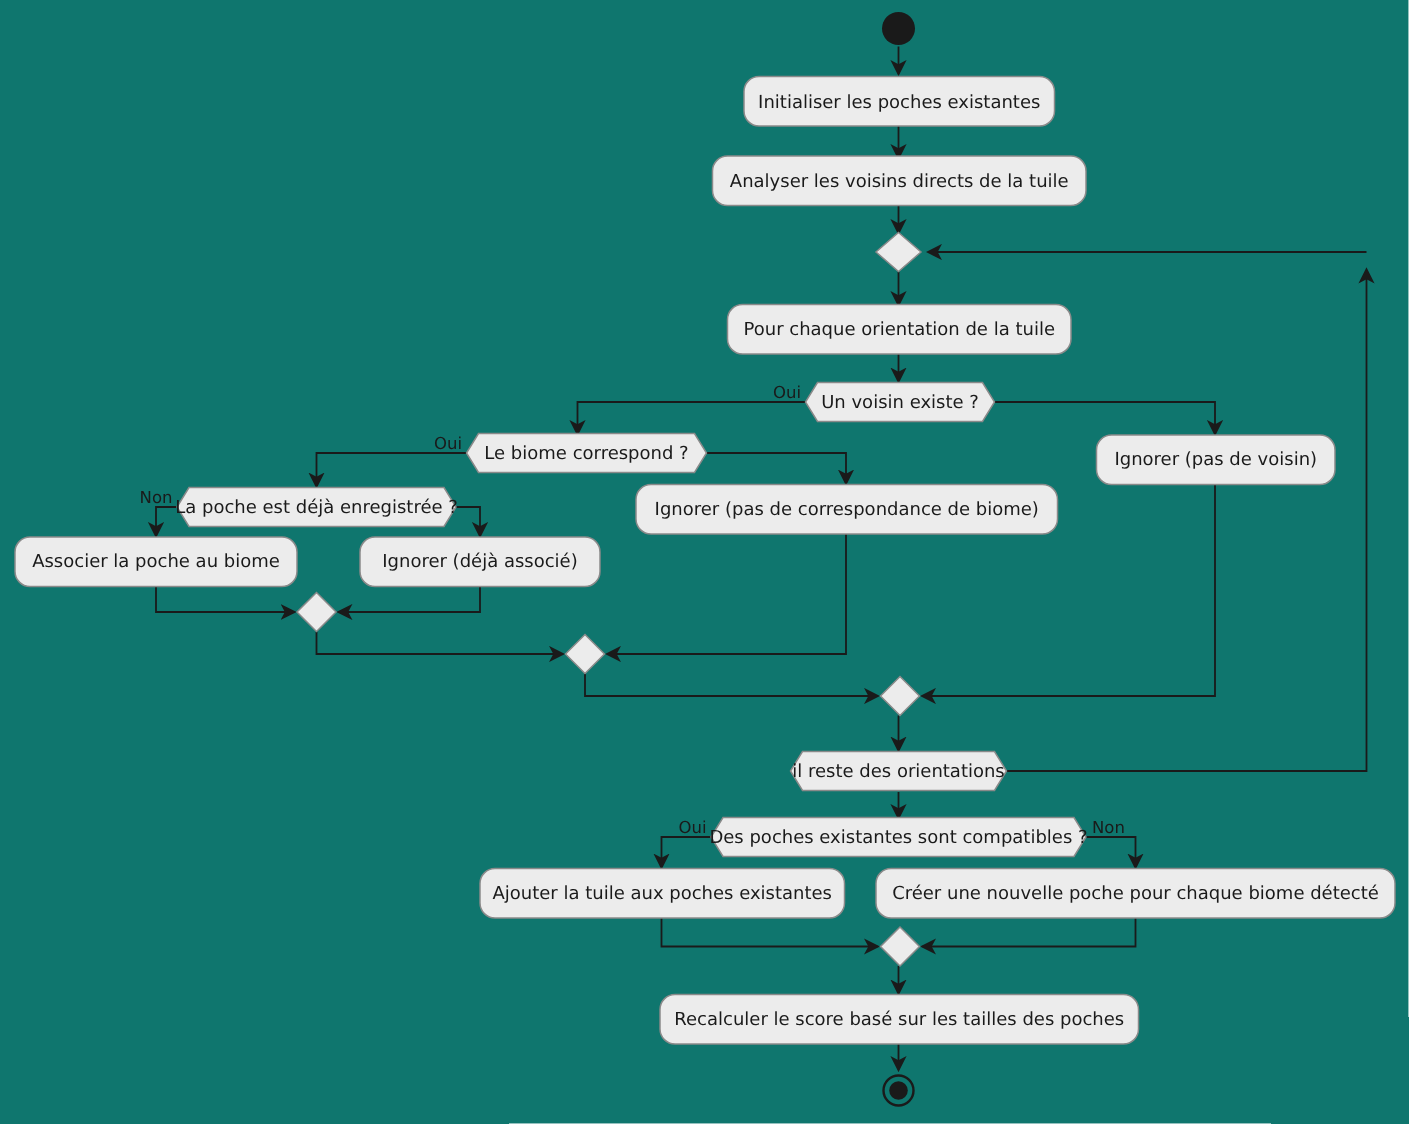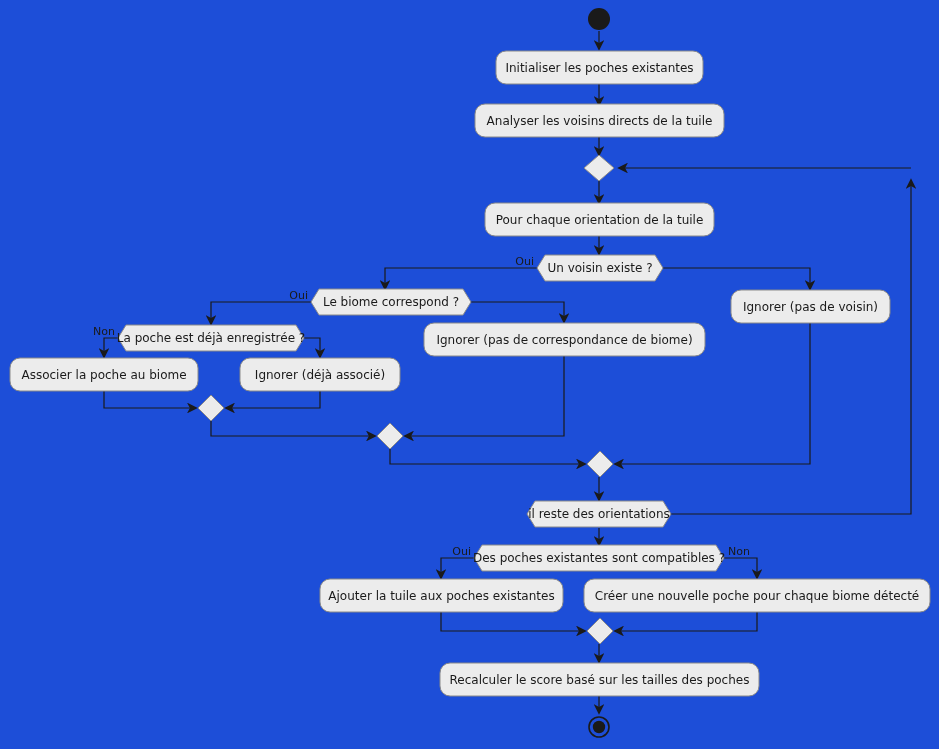--- a/index.html
+++ b/index.html
@@ -10,21 +10,21 @@
   body {
     font-family: "DejaVu Sans", sans-serif;
     width: 939px;
     height: 749px;
     overflow: hidden;
   }
   #diagram-root {
     position: relative;
     width: 939px;
     height: 749px;
-    background: #1d4ed8;
+    background: #0f766e;
   }
   svg#activity-diagram {
     display: block;
     width: 939px;
     height: 749px;
   }
   .node-shape {
     fill: #ececec;
     stroke: #8a8a8a;
     stroke-width: 1;

